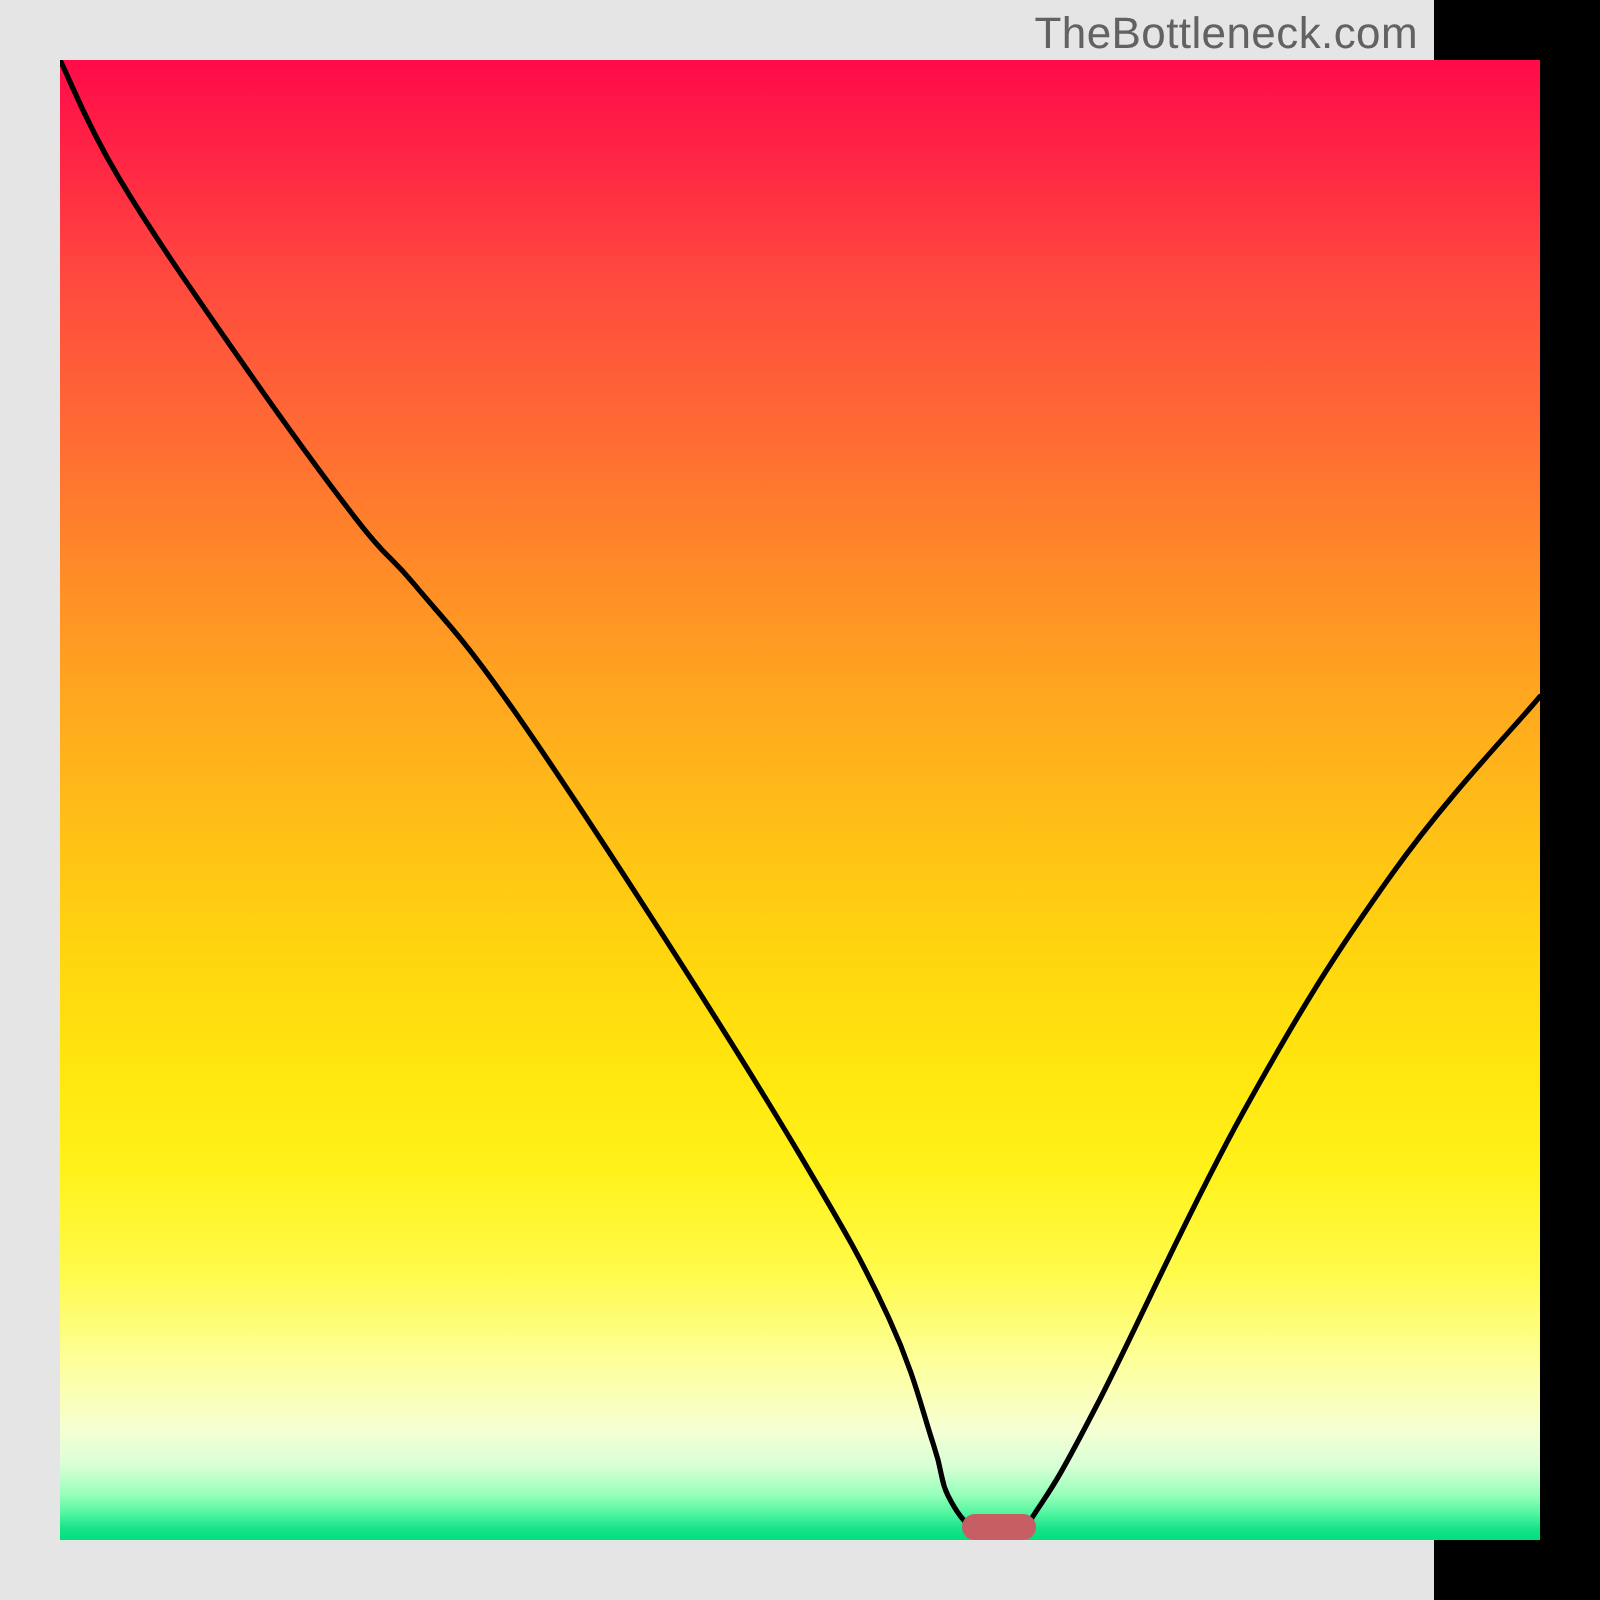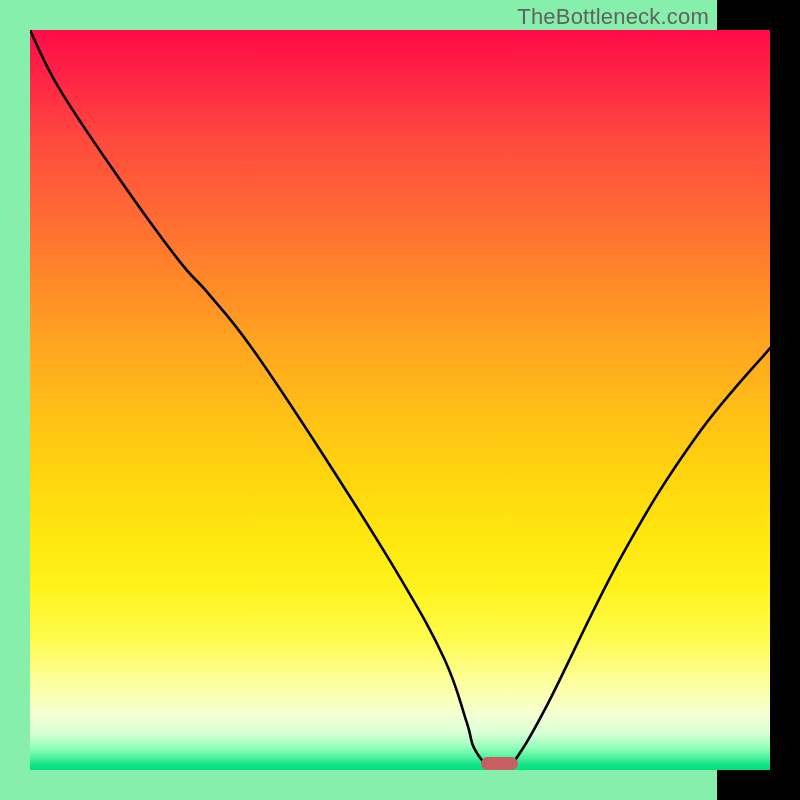--- a/index.html
+++ b/index.html
@@ -8,21 +8,21 @@
     width: 800px;
     height: 800px;
     background: #000;
     overflow: hidden;
     font-family: Arial, Helvetica, sans-serif;
   }
   .frame {
     position: relative;
     width: 717px;
     height: 800px;
-    background: #86efac;
+    background: #e5e5e5;
   }
   .watermark {
     position: absolute;
     top: 4px;
     right: 8px;
     color: #626262;
     font-size: 22px;
     font-weight: 500;
     letter-spacing: 0.2px;
     z-index: 10;

